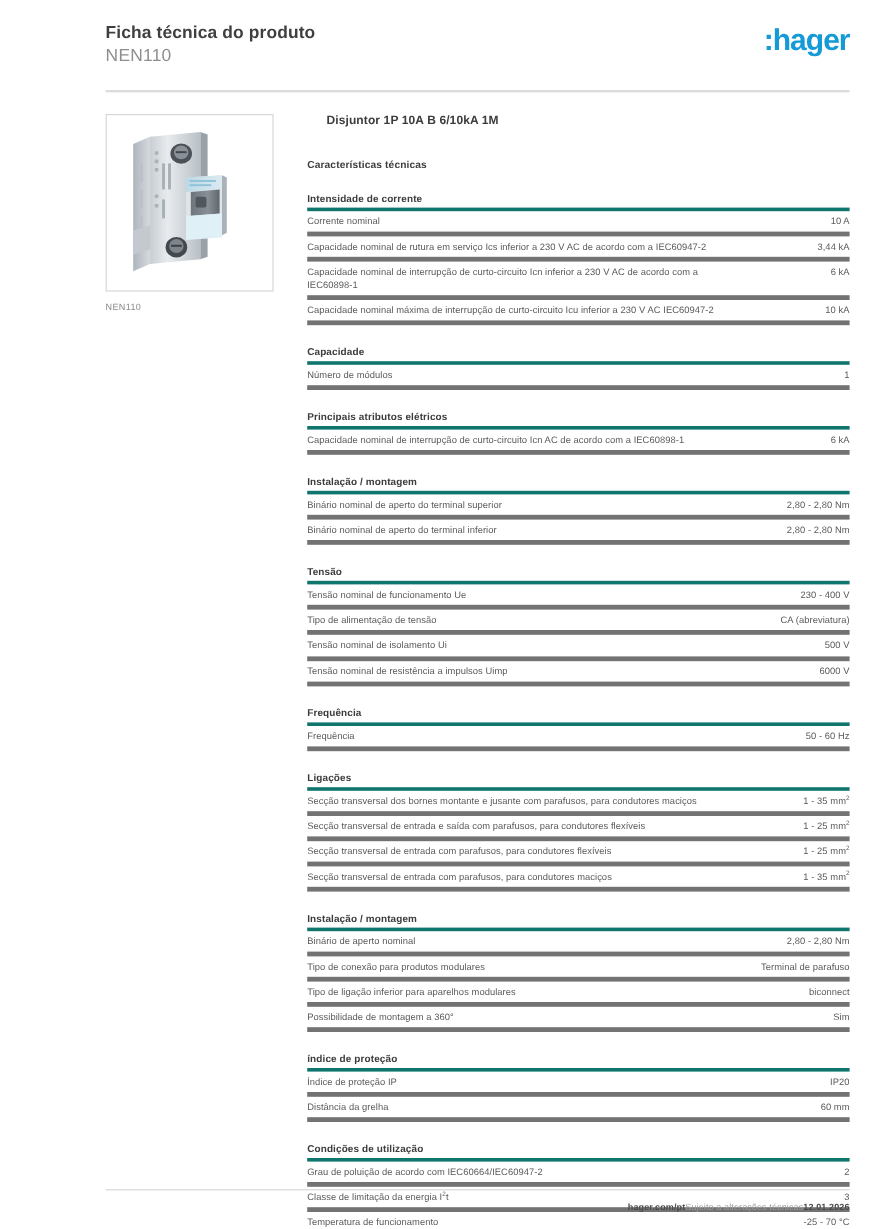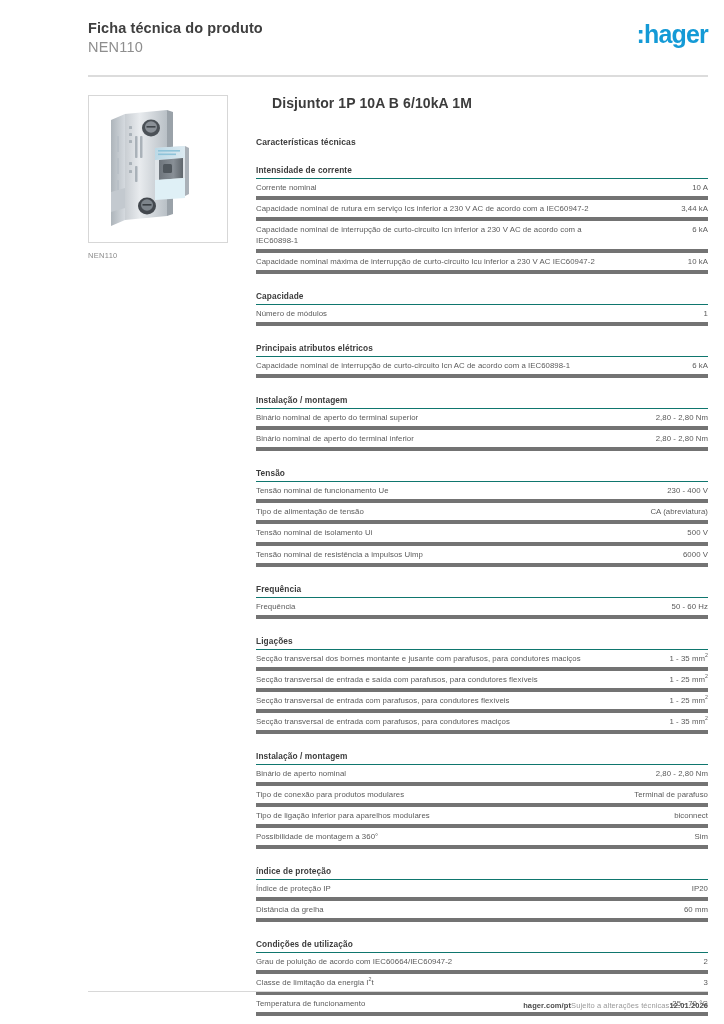--- a/index.html
+++ b/index.html
@@ -87,21 +87,21 @@
   }
   .product-caption {
     font-size: 7.5px;
     color: #8a8a8a;
     margin-top: 8px;
     letter-spacing: 0.3px;
   }
 
   
   .product-name {
-    font-size: 14px;
+    font-size: 10px;
     font-weight: bold;
     color: #3c3c3c;
     letter-spacing: 0.1px;
     padding-left: 16px;
   }
   .spec-heading {
     font-size: 8.5px;
     font-weight: bold;
     color: #3c3c3c;
     margin-top: 26px;
@@ -110,21 +110,21 @@
 
   
   .section { margin-top: 17px; }
   .section:first-of-type { margin-top: 18px; }
 
   .section-title {
     font-size: 8.3px;
     font-weight: bold;
     color: #3c3c3c;
     padding-bottom: 3px;
-    border-bottom: 1px solid #0f766e;
+    border-bottom: 3px solid #0f766e;
     letter-spacing: 0.1px;
   }
 
   .row {
     display: flex;
     align-items: flex-start;
     justify-content: space-between;
     border-bottom: 4px solid #737373;
     padding: 3px 0 3px 0;
     min-height: 10px;

